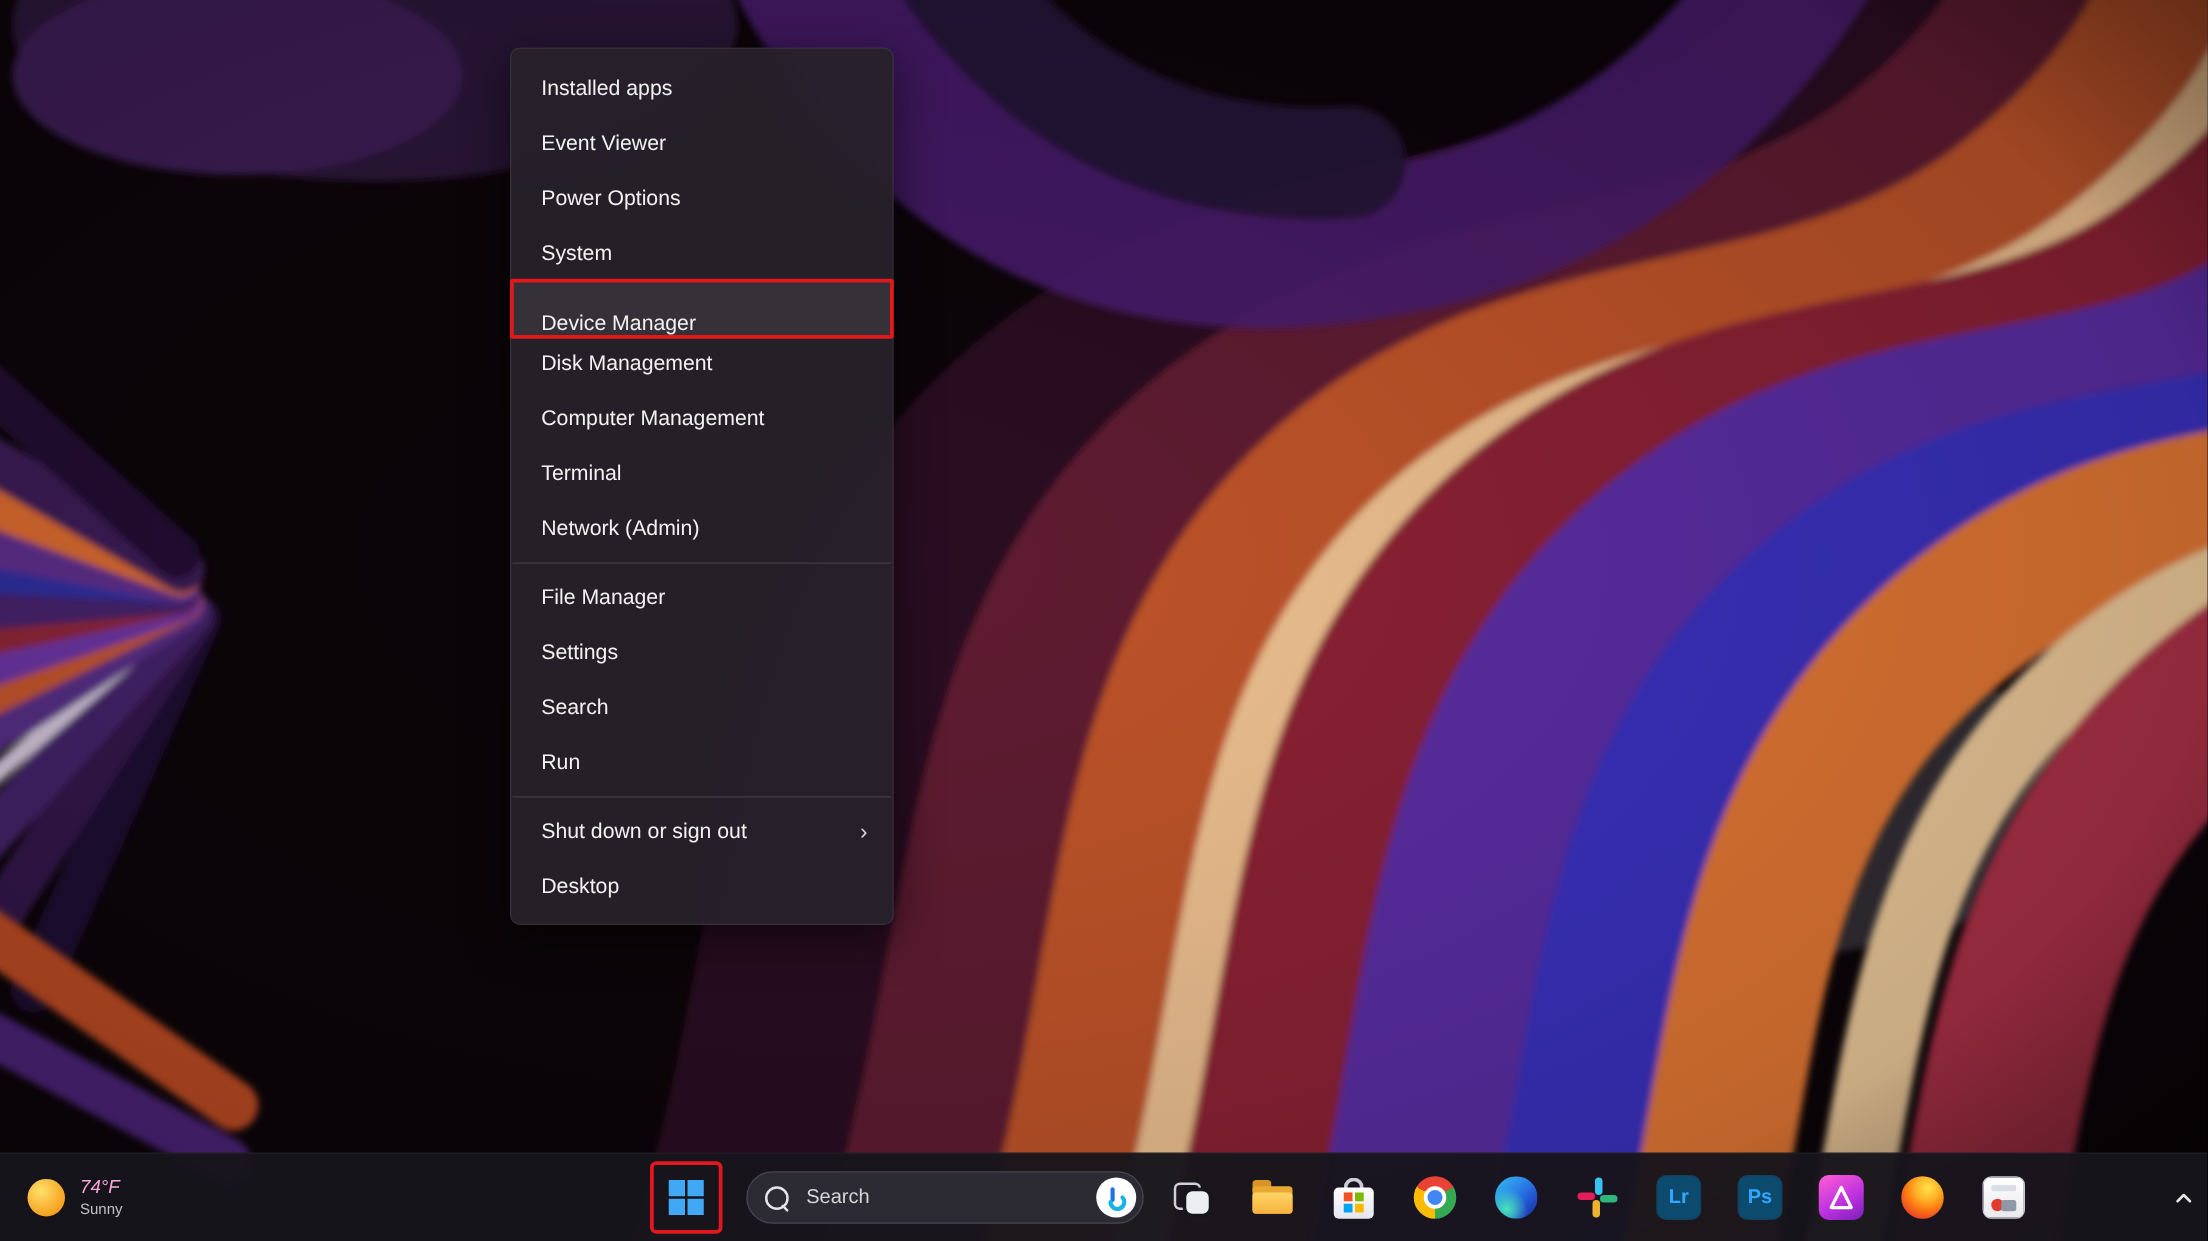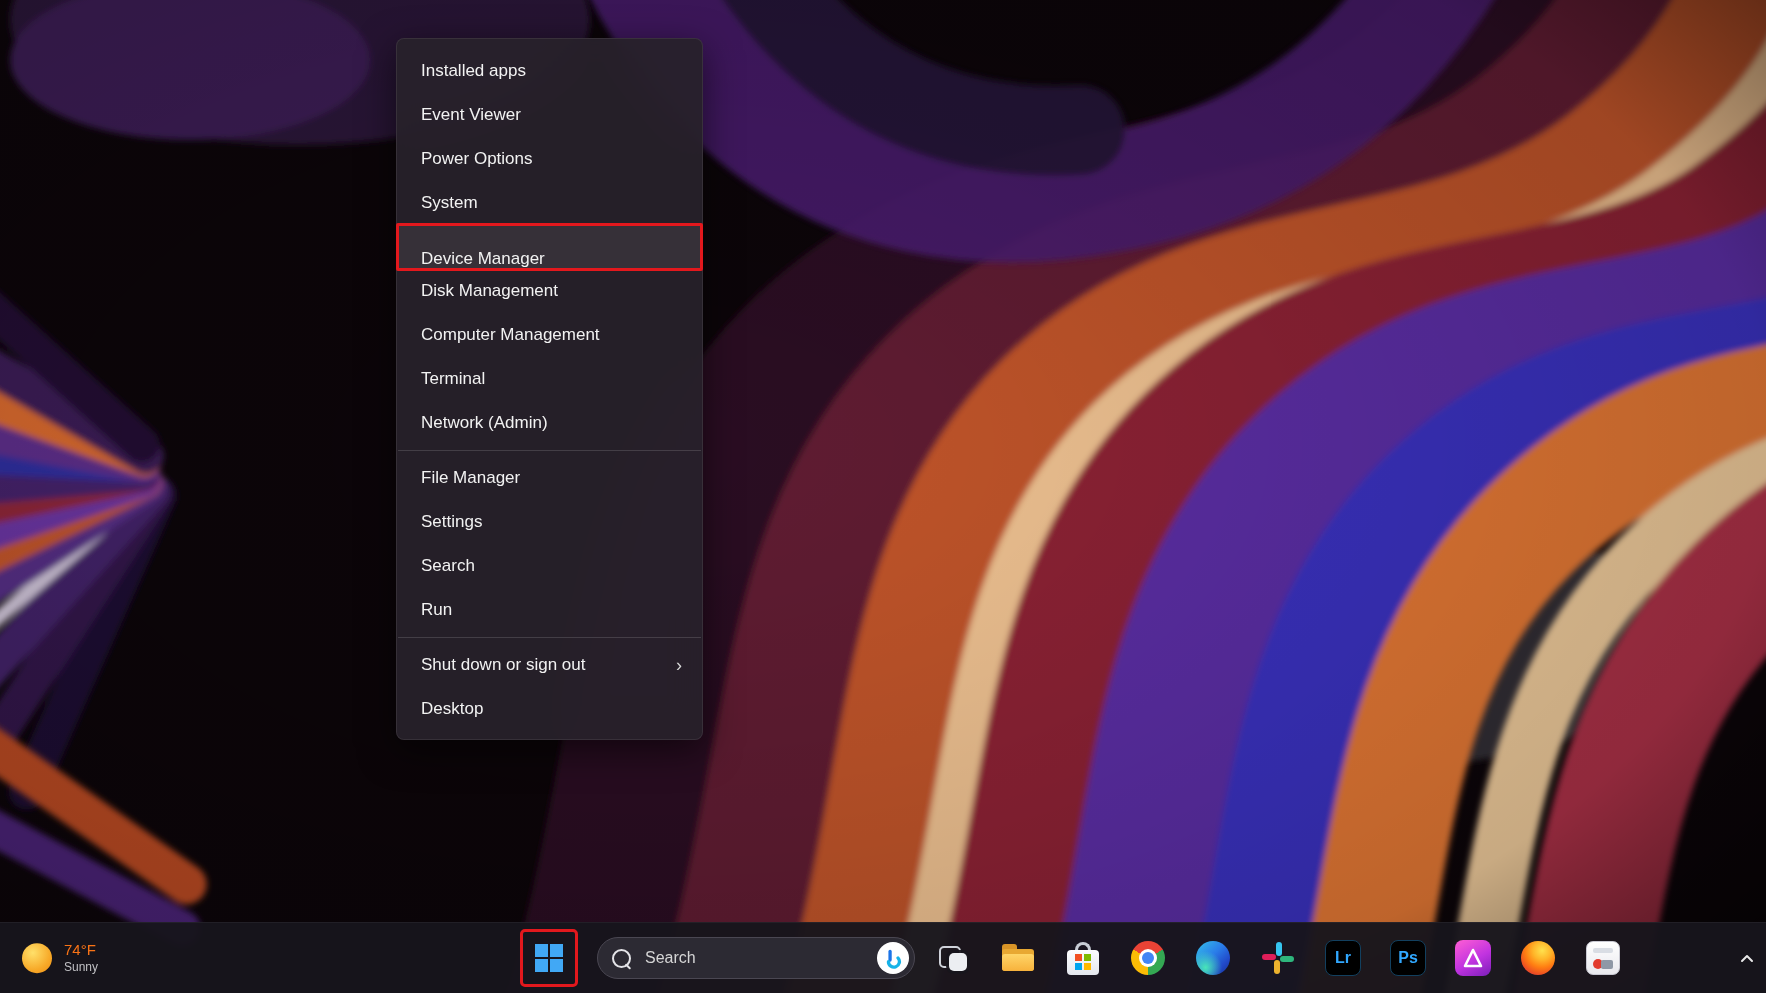--- a/index.html
+++ b/index.html
@@ -3,21 +3,21 @@
 <meta charset="utf-8">
 <style>
   html,body{margin:0;padding:0;background:#000;}
   .stage{position:relative;width:1766px;height:993px;overflow:hidden;
          font-family:"Liberation Sans",sans-serif;-webkit-font-smoothing:antialiased;}
 
   
   .wallpaper{position:absolute;inset:0;width:1766px;height:993px;display:block;}
 
   
-  .wx-menu{position:absolute;left:396px;top:38px;width:305px;
+  .wx-menu{position:absolute;left:408px;top:38px;width:305px;
     background:rgba(39,33,43,0.94);backdrop-filter:blur(18px);
     border:1px solid rgba(255,255,255,0.08);border-radius:8px;
     box-shadow:0 10px 36px rgba(0,0,0,0.55);
     padding:10px 0 8px;color:#f2f2f2;font-size:17px;z-index:5;}
   .wx-item{position:relative;height:44px;display:flex;align-items:center;
     padding:0 20px 0 24px;cursor:default;border-radius:4px;}
   .wx-item .lbl{white-space:nowrap;}
   .wx-item.hl{background:rgba(255,255,255,0.08);align-items:flex-end;}
   .wx-sep{height:1px;background:rgba(255,255,255,0.14);margin:5px 1px;}
   .wx-chev{margin-left:auto;color:#d8d8d8;font-size:18px;line-height:1;}
@@ -28,21 +28,21 @@
 
   
   .taskbar{position:absolute;left:0;right:0;bottom:0;height:70px;
     background:rgba(23,21,28,0.96);border-top:1px solid rgba(255,255,255,0.05);z-index:10;}
   .taskbar > *{position:absolute;top:50%;transform:translateY(-50%);}
 
   .weather{left:14px;display:flex;align-items:center;gap:12px;padding:4px 8px;border-radius:6px;cursor:pointer;}
   .sun{width:30px;height:30px;border-radius:50%;
        background:radial-gradient(circle at 36% 32%,#ffe06a 0%,#f7a928 62%,#ef8d14 100%);}
   .wtxt{display:flex;flex-direction:column;line-height:1.25;}
-  .temp{font-size:15px;color:#f97316;}
+  .temp{font-size:15px;color:#f9a8d4;font-style:italic;}
   .cond{font-size:12px;color:#c0c0c4;}
 
   .start-wrap{left:524px;width:50px;height:50px;}
   .start{position:relative;width:50px;height:50px;border:none;background:transparent;
     display:flex;align-items:center;justify-content:center;border-radius:6px;cursor:pointer;padding:0;}
   .winlogo{display:grid;grid-template-columns:13px 13px;grid-template-rows:13px 13px;gap:2px;}
   .winlogo i{background:#41a8f5;display:block;}
 
   .searchbox{left:597px;width:318px;height:42px;background:#2c2a33;border:1px solid #4a4752;
     border-radius:21px;display:flex;align-items:center;padding:0 5px 0 14px;box-sizing:border-box;cursor:text;}
@@ -87,21 +87,21 @@
     background:conic-gradient(from -60deg,#ea4335 0 120deg,#34a853 120deg 240deg,#fbbc05 240deg 360deg);}
   .chrome::before{content:"";position:absolute;inset:8px;background:#fff;border-radius:50%;}
   .chrome::after{content:"";position:absolute;inset:11px;background:#4285f4;border-radius:50%;}
 
   
   .edge{width:34px;height:34px;border-radius:50%;
     background:radial-gradient(circle at 28% 78%,#48e6b8 0%,rgba(72,230,184,0) 46%),
                linear-gradient(135deg,#35c1e8 0%,#2a7de9 45%,#2149c9 75%,#16308e 100%);}
 
   
-  .adobetile{width:36px;height:36px;border-radius:8px;background:#000000;border:1px solid #12405f;
+  .adobetile{width:36px;height:36px;border-radius:8px;background:#0c4a6e;border:1px solid #12405f;
     display:flex;align-items:center;justify-content:center;color:#31a8ff;
     font-weight:700;font-size:16px;box-sizing:border-box;}
 
   
   .affinity{width:36px;height:36px;border-radius:8px;
     background:linear-gradient(150deg,#ff5ed4 0%,#c133e0 55%,#7a1fb8 100%);
     display:flex;align-items:center;justify-content:center;}
 
   
   .firefox{width:34px;height:34px;border-radius:50%;

